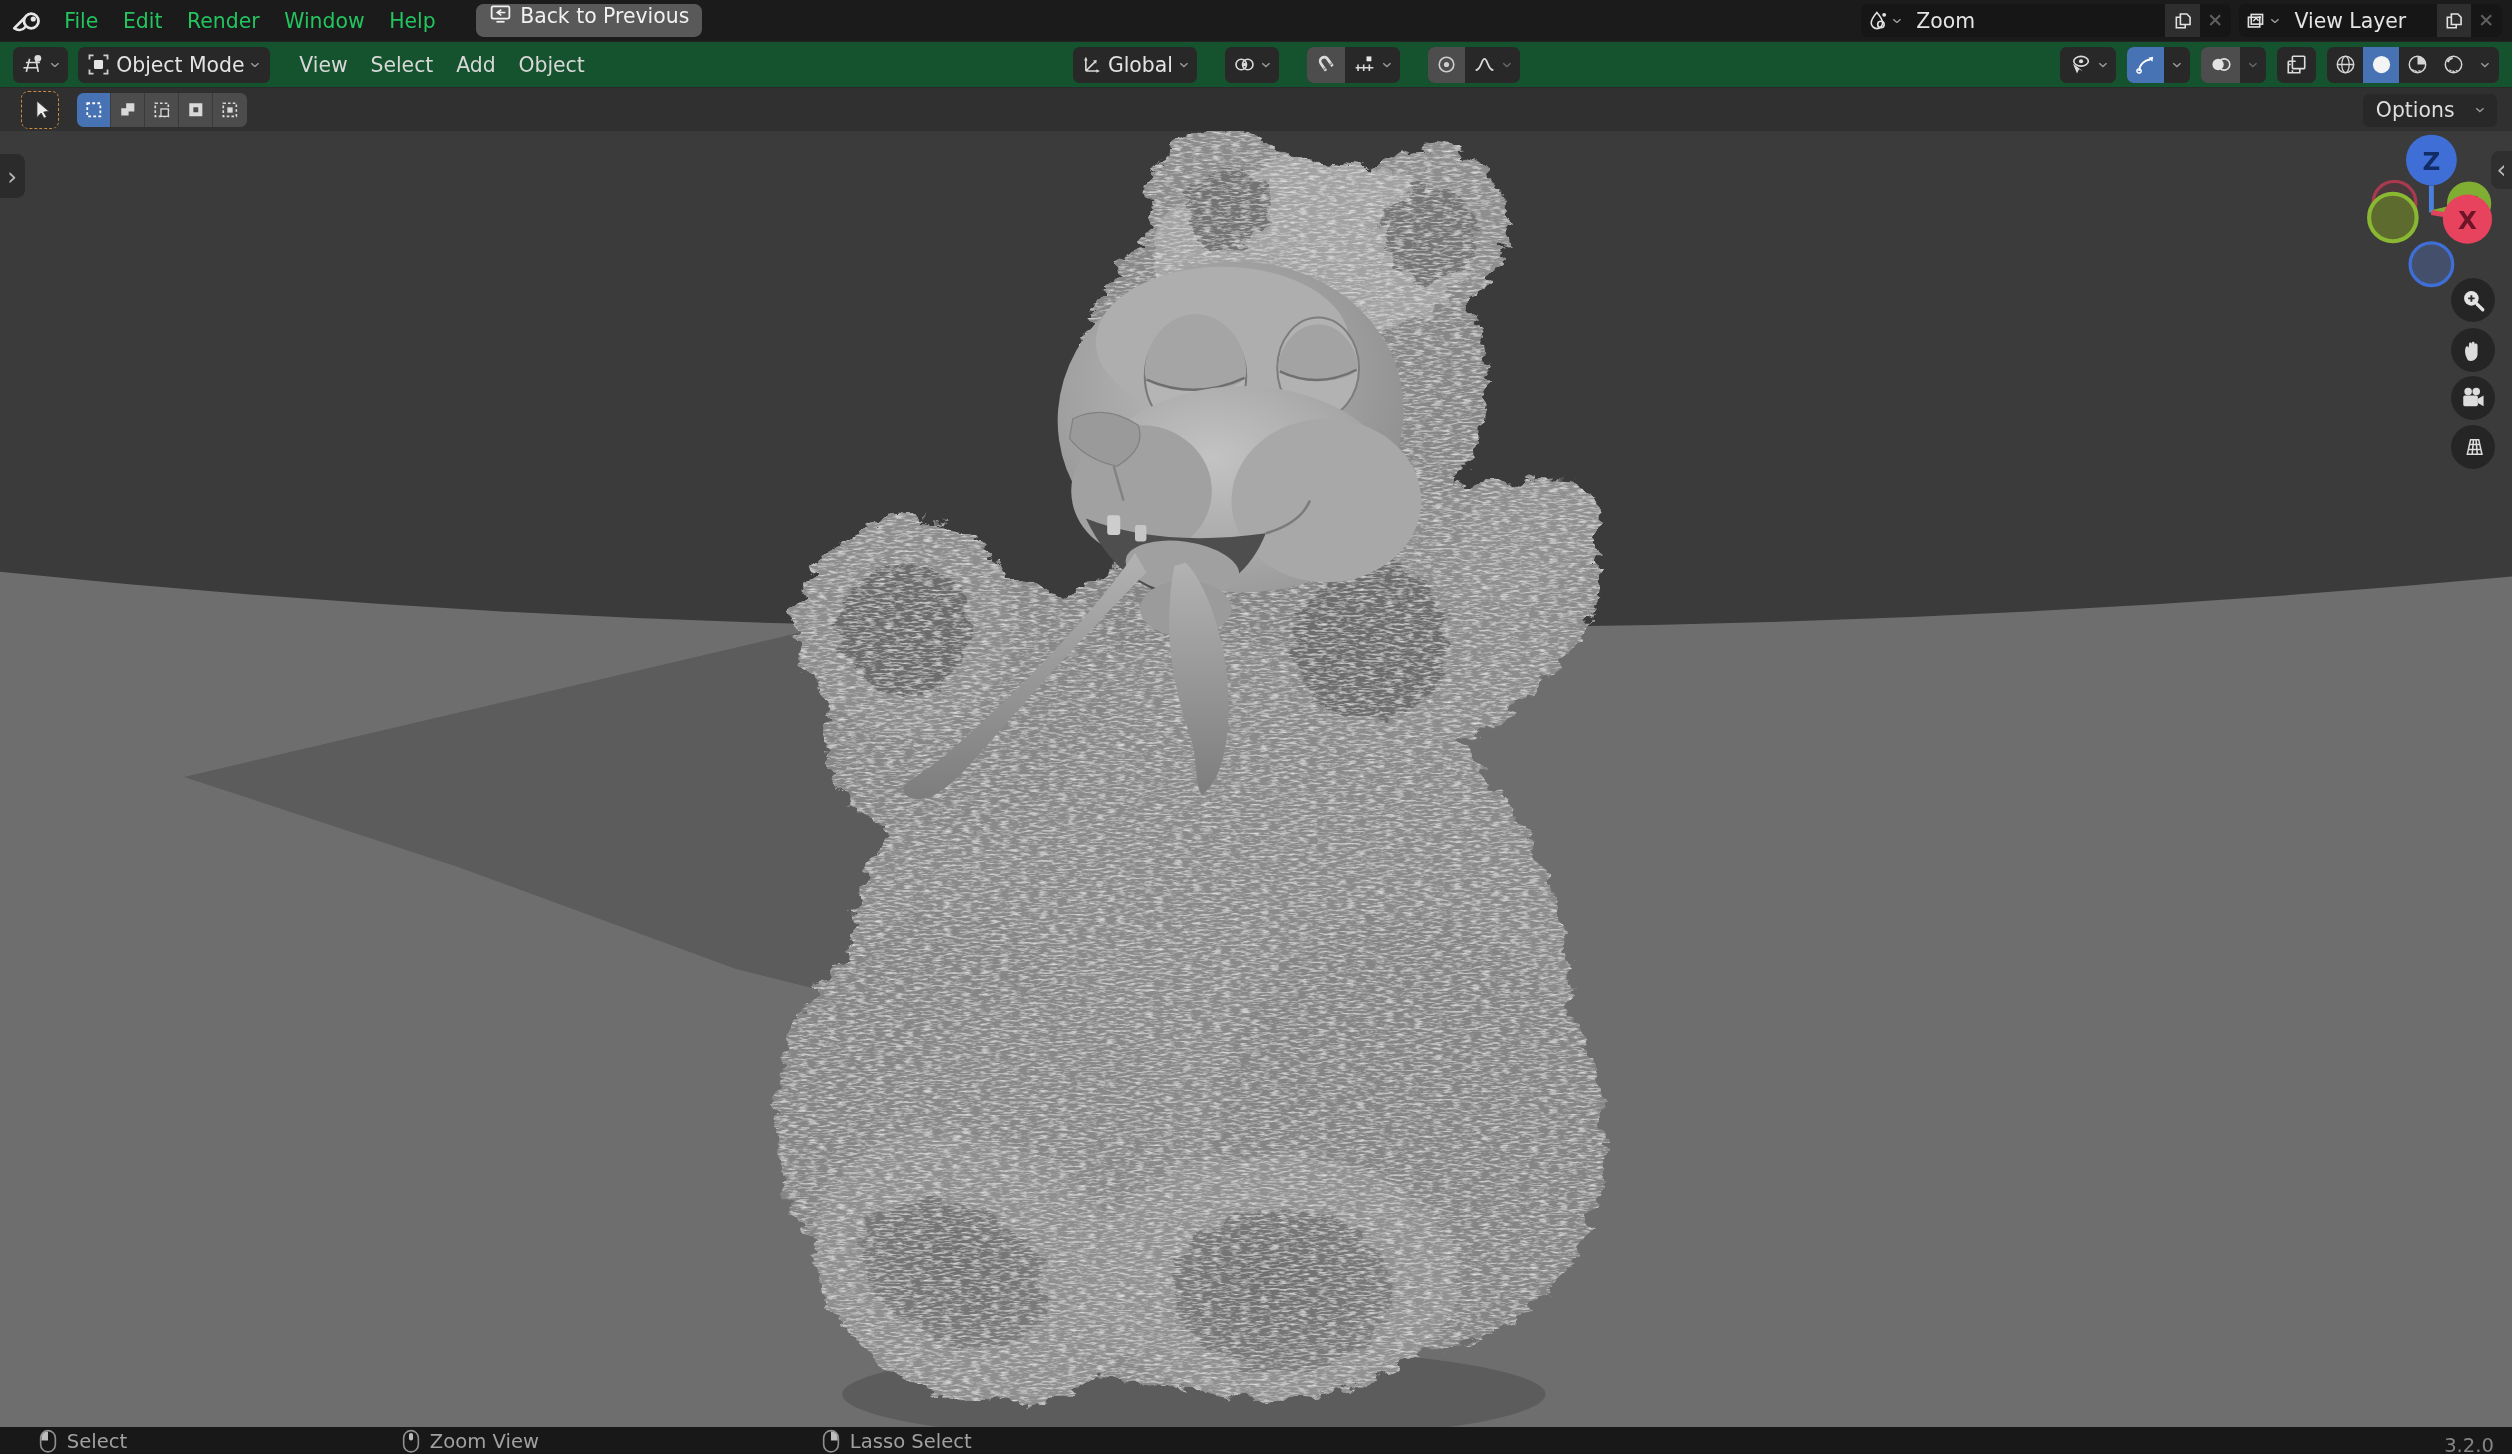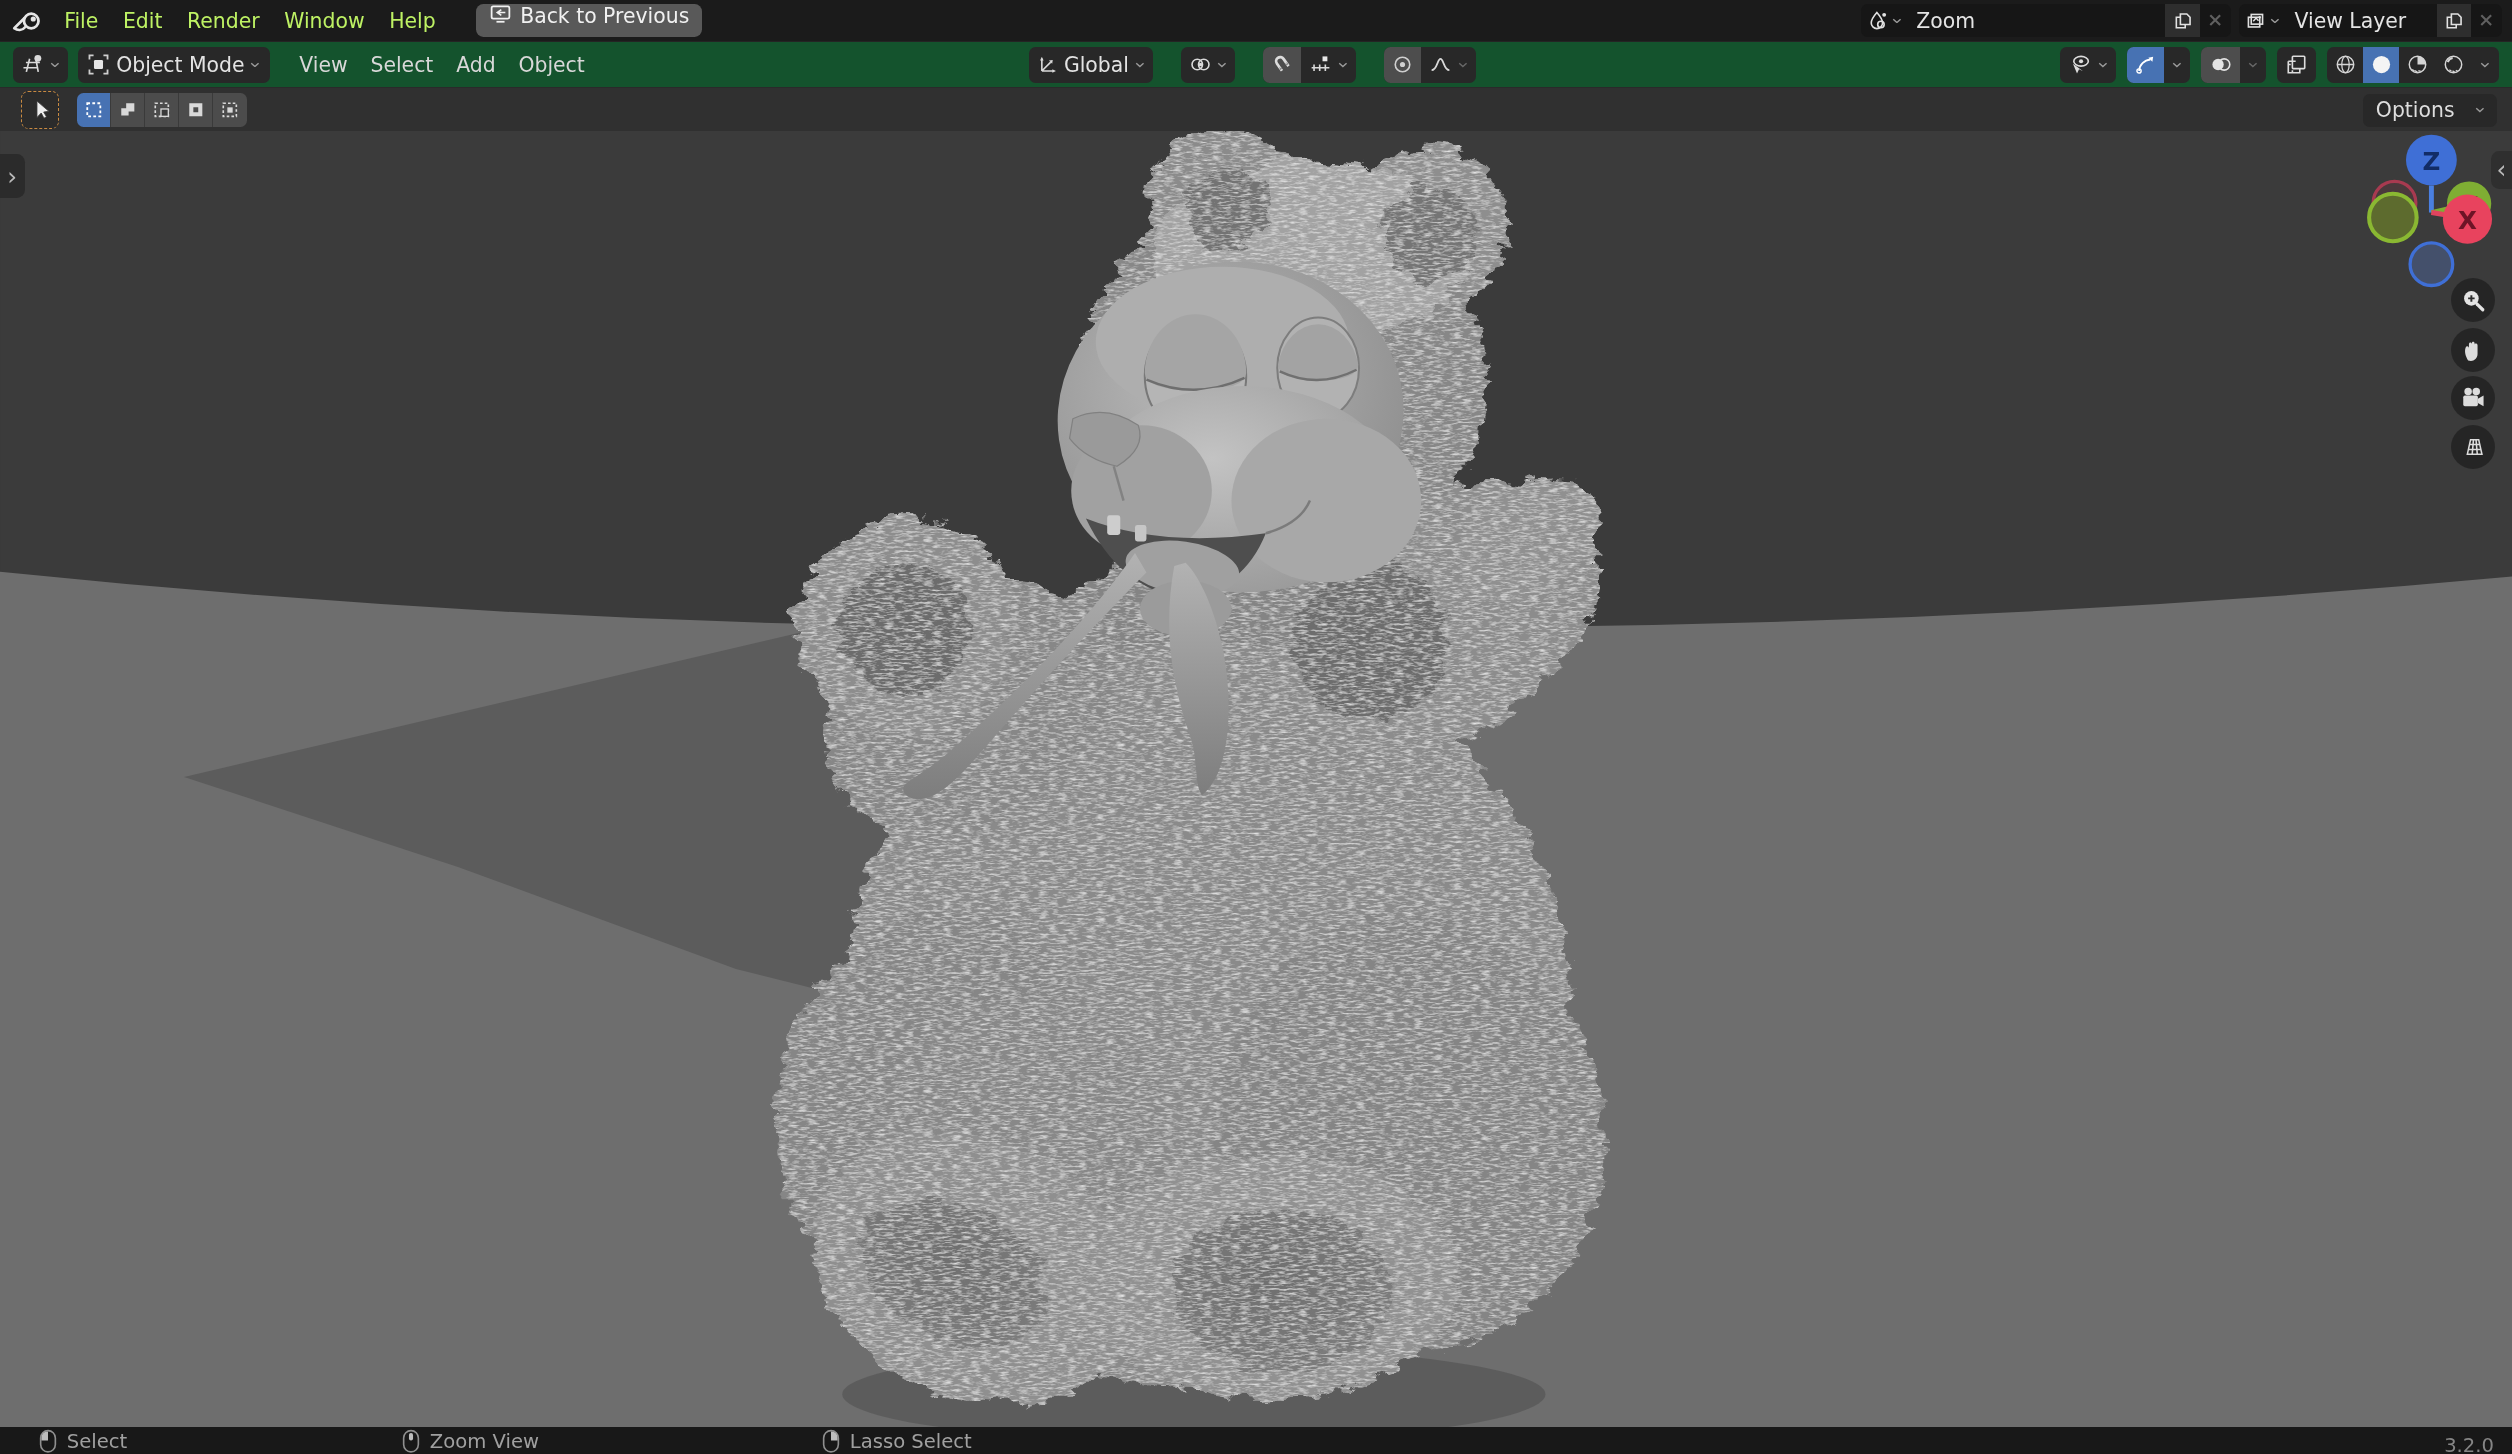--- a/index.html
+++ b/index.html
@@ -3,41 +3,41 @@
 <meta charset="utf-8">
 <style>
   *{box-sizing:border-box;margin:0;padding:0}
   html,body{width:2512px;height:1455px;overflow:hidden}
   body{background:#181818;font-family:"DejaVu Sans","Liberation Sans",sans-serif;-webkit-font-smoothing:antialiased}
   svg{display:block}
 
   
   .topbar{height:41px;background:#1b1b1b;display:flex;align-items:center;color:#d2d2d2;font-size:20.4px;position:relative;z-index:5}
   .logo{margin:0 6.5px 0 11.4px}
-  .menu{padding:3.3px 12.3px;border-radius:4.9px;color:#bef264;cursor:default}
+  .menu{padding:3.3px 12.3px;border-radius:4.9px;color:#22c55e;cursor:default}
   .backbtn{margin-left:28px;height:33px;display:flex;align-items:flex-start;gap:8.2px;background:#595959;border-radius:7.4px;padding:0 13px;color:#f1f1f1}
   .tb-spacer{flex:1}
   .idwidget{height:33px;background:#161616;border-radius:6.5px;display:flex;align-items:center;overflow:hidden;margin-right:8.2px}
   .idwidget .iconseg{display:flex;align-items:center;gap:3.3px;padding:0 6.5px;height:100%}
   .idwidget .idlabel{color:#e4e4e4;padding:0 8.2px;white-space:nowrap}
   .idwidget .copyseg{background:#2e2e2e;height:100%;display:flex;align-items:center;padding:0 7.4px}
   .idwidget .xseg{height:100%;display:flex;align-items:center;padding:0 7.4px}
 
   
   .vheader{height:46px;background:#14532d;display:flex;align-items:center;position:relative;border-top:0.8px solid #242424;color:#dcdcdc;font-size:20.4px}
   .grp{display:flex;align-items:stretch;background:#282828;border-radius:6.5px;overflow:hidden;height:36px}
   .seg{display:flex;align-items:center;gap:5.7px;padding:0 8.2px}
   .seg.lit{background:#4d4d4d}
   .seg.blue{background:#4772b3}
   .hmenu{padding:3.3px 11.4px;color:#d8d8d8}
   .editorbtn{margin-left:13px}
   .modedd{margin-left:9.8px}
   .modedd .seg{padding:0 9.8px}
   .hmenus{display:flex;margin-left:18px}
-  .midcluster{position:absolute;left:1029px;top:4.9px;display:flex;gap:28px}
+  .midcluster{position:absolute;left:1073px;top:4.9px;display:flex;gap:28px}
   .rightcluster{position:absolute;right:13px;top:4.9px;display:flex;gap:10.6px}
   .shadebtn{width:36px;display:flex;align-items:center;justify-content:center}
   .shadebtn.active{background:#4772b3}
   .vlabel{color:#e3e3e3;white-space:nowrap}
 
   
   .toolrow{height:44px;background:#303030;position:relative;display:flex;align-items:center;border-top:0.8px solid #2a2a2a}
   .activetool{margin-left:21px;width:38px;height:38px;background:#2b2b2b;border:1.6px dashed #c98a42;border-radius:7.4px;display:flex;align-items:center;justify-content:center}
   .modegrp{margin-left:18px;display:flex;border-radius:6.5px;overflow:hidden}
   .modebtn{width:34px;height:34px;background:#4c4c4c;display:flex;align-items:center;justify-content:center;border-right:0.8px solid #3a3a3a}

